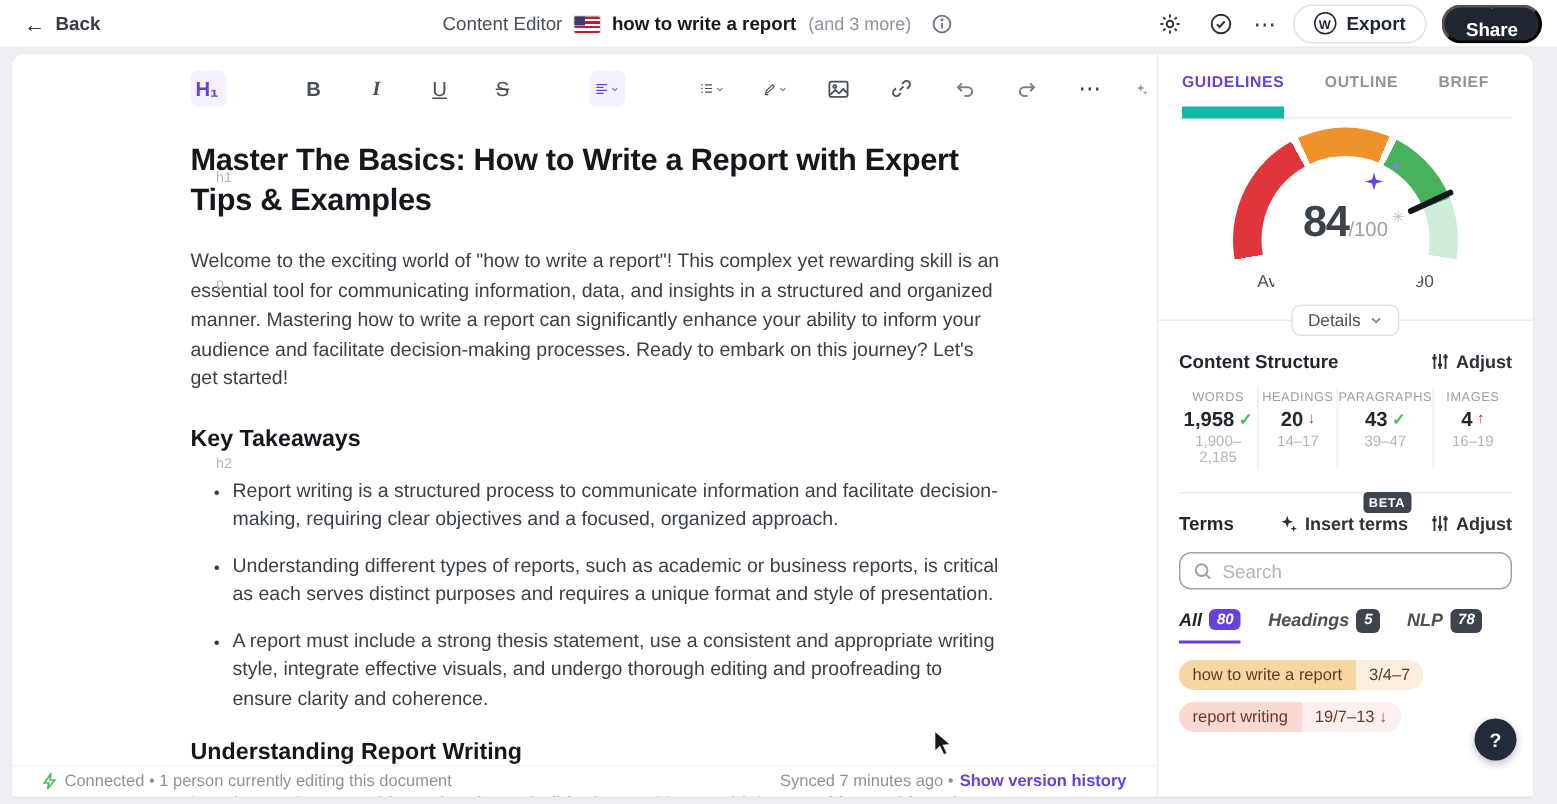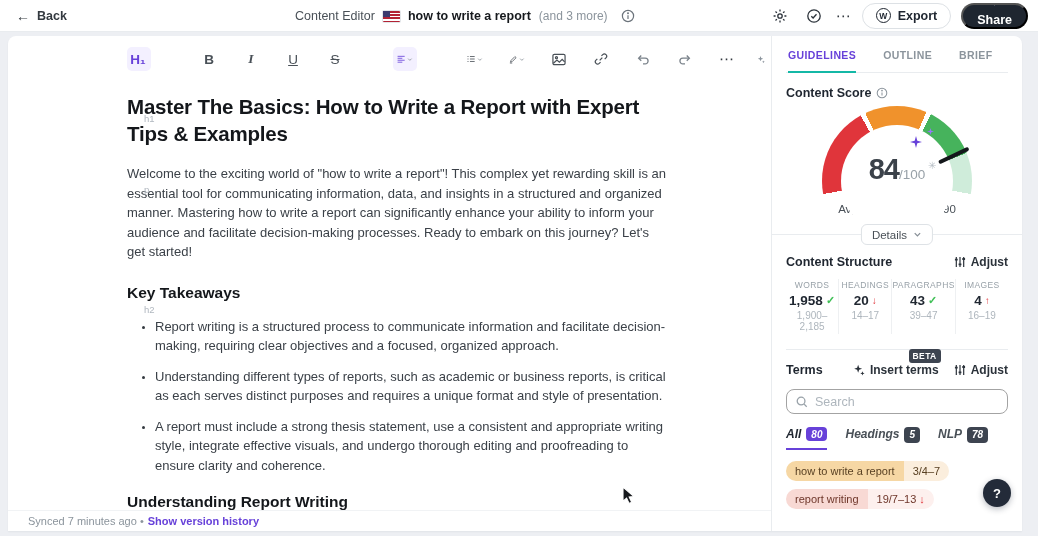--- a/index.html
+++ b/index.html
@@ -55,21 +55,21 @@
   
   .statusbar { position:absolute; left:0; right:0; bottom:0; height:21px; background:#fff; border-top:1px solid #f1f3f5; display:flex; align-items:center; justify-content:space-between; padding:0 20px; font-size:11px; color:#8b949c; }
   .st-left { display:flex; align-items:center; gap:5px; }
   .st-right { display:flex; align-items:center; gap:4px; }
   .ver-link { color:#6741d9; font-weight:700; cursor:pointer; }
 
   
   .sidebar { width:250px; padding:6px 14px 0; position:relative; border-radius:0 8px 0 0; }
   .sb-tabs { display:flex; gap:27px; border-bottom:1px solid #e9ecef; padding:7px 2px 0; }
   .sb-tab { font-size:10.5px; font-weight:700; letter-spacing:.4px; color:#8b949c; padding-bottom:10px; cursor:pointer; }
-  .sb-tab.active { color:#6741d9; border-bottom:2px solid #14b8a6; margin-bottom:-1px; }
+  .sb-tab.active { color:#6741d9; border-bottom:8px solid #14b8a6; margin-bottom:-1px; }
   .sec-title { font-size:12.5px; font-weight:700; color:#1f2630; display:flex; align-items:center; gap:5px; }
   .score-head { margin-top:13px; }
 
   
   .gauge-wrap { position:relative; width:180px; height:97px; margin:4px auto 0; }
   .gauge { position:absolute; left:15px; top:2px; width:150px; height:150px; border-radius:50%;
     background:conic-gradient(from -100deg, #e0353b 0deg 71deg, rgba(0,0,0,0) 71deg 75deg, #f0922c 75deg 123deg, rgba(0,0,0,0) 123deg 127deg, #46b35c 127deg 168deg, #cfecda 168deg 200deg, rgba(0,0,0,0) 200deg 360deg); }
   .gauge-hole { position:absolute; left:34px; top:21px; width:112px; height:112px; background:#fff; border-radius:50%; }
   .needle { position:absolute; left:90px; top:75.5px; width:33px; height:3.5px; background:#14171b; border-radius:2px; transform-origin:0 50%; transform:rotate(-25deg) translateX(46px); }
   .spark1 { position:absolute; left:103px; top:32px; color:#6741d9; }
@@ -293,47 +293,45 @@
         <span class="gut">h2</span>
         <h2>Understanding Report Writing</h2>
       </div>
       <div class="blk">
         <span class="gut">p</span>
         <p>Imagine you're an architect planning to build a house. You wouldn't start without a blueprint, would you? Report writing is much the same. It serves as a blueprint, a method of conveying information, data, insights or analysis in an organized manner to inform the target audience and facilitate understanding</p>
       </div>
     </div>
 
     <div class="statusbar">
+      <div class="st-left">
+        <svg width="10" height="12" viewBox="0 0 10 12" fill="none" stroke="#40c057" stroke-width="1.1">
+            <path d="M5.8 1L1.5 7h3l-.8 4L8.5 5h-3l.3-4z"></path>
+          </svg>
+        <span>Connected • 1 person currently editing this document</span>
+      </div>
       <div class="st-right">
         <span>Synced 7 minutes ago •</span>
         <span class="ver-link">Show version history</span>
       </div>
     </div>
 
     <svg class="cursor" width="16" height="20" viewBox="0 0 16 20">
         <path d="M1 1l0 14.2 3.6-3.1 2.5 5.4 2.6-1.2-2.5-5.3 4.8-.5z" fill="#16191d" stroke="#fff" stroke-width="1.1"></path>
       </svg>
   </div>
 
   <div class="sidebar">
 
     <div class="sb-tabs">
       <span class="sb-tab active">GUIDELINES</span>
       <span class="sb-tab">OUTLINE</span>
       <span class="sb-tab">BRIEF</span>
     </div>
 
-    <div class="sec-title score-head">
-      <span>Content Score</span>
-      <svg width="12" height="12" viewBox="0 0 14 14" fill="none" stroke="#8b949c" stroke-width="1.2">
-          <circle cx="7" cy="7" r="5.6"></circle>
-          <line x1="7" y1="6.3" x2="7" y2="10"></line>
-          <circle cx="7" cy="4.2" r="0.4" fill="#8b949c"></circle>
-        </svg>
-    </div>
 
     <div class="gauge-wrap">
       <div class="gauge"></div>
       <div class="gauge-hole"></div>
       <div class="needle"></div>
       <svg class="spark1" width="12" height="12" viewBox="0 0 14 14" fill="#6741d9">
           <path d="M7 0l1.5 5.5L14 7l-5.5 1.5L7 14 5.5 8.5 0 7l5.5-1.5z"></path>
         </svg>
       <svg class="spark2" width="7" height="7" viewBox="0 0 14 14" fill="#9775fa">
           <path d="M7 0l1.5 5.5L14 7l-5.5 1.5L7 14 5.5 8.5 0 7l5.5-1.5z"></path>

